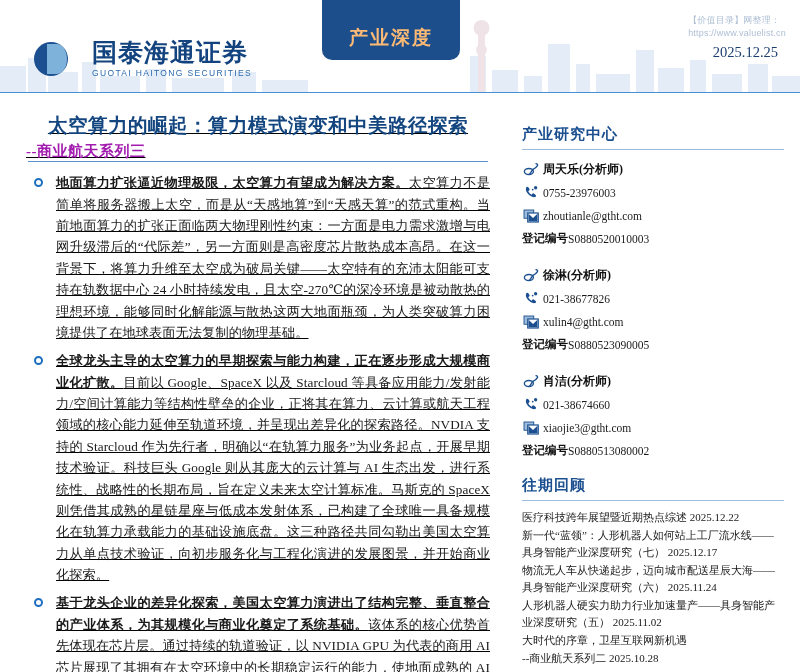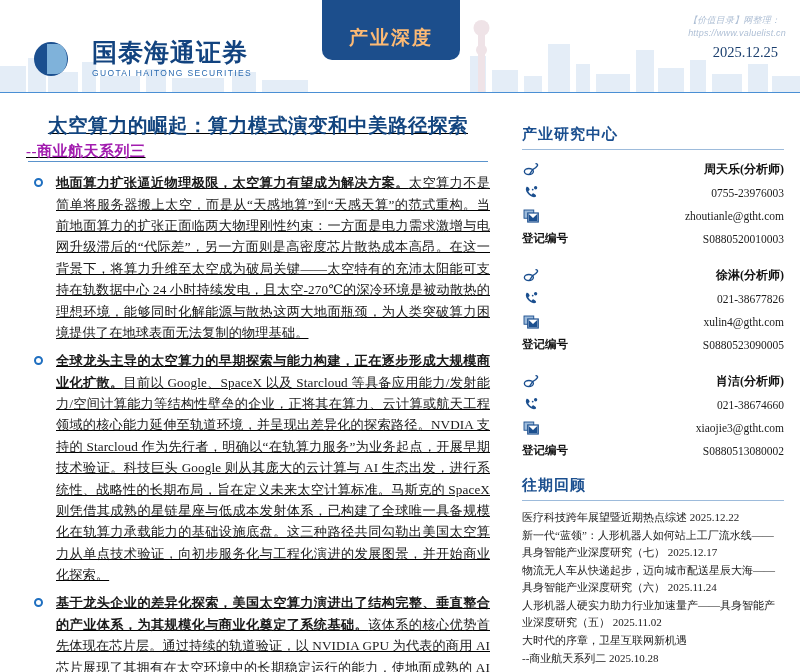--- a/index.html
+++ b/index.html
@@ -101,21 +101,20 @@
   
   .watermark {
     position: absolute;
     right: 14px; top: 14px;
     text-align: left;
     color: #aebfd5;
     font-size: 9px;
     line-height: 1.45;
     font-family: "Liberation Sans", sans-serif;
     letter-spacing: 0.2px;
-    font-style: italic;
   }
 
   .report-date {
     position: absolute;
     right: 22px; top: 44px;
     font-size: 14.5px;
     color: #1b3f6e;
     font-family: "Liberation Serif", serif;
   }
 
@@ -207,21 +206,21 @@
     background: #9dbbdb;
     margin-bottom: 8px;
   }
 
   .analyst {
     margin-bottom: 14px;
   }
   .analyst-row {
     display: flex;
     align-items: center;
-    justify-content: space-between;
+    justify-content: flex-start;
     min-height: 23px;
   }
   .a-icon {
     width: 21px; height: 20px;
     flex: none;
     display: flex;
     align-items: center;
     justify-content: flex-start;
     color: #1b4f8f;
   }

